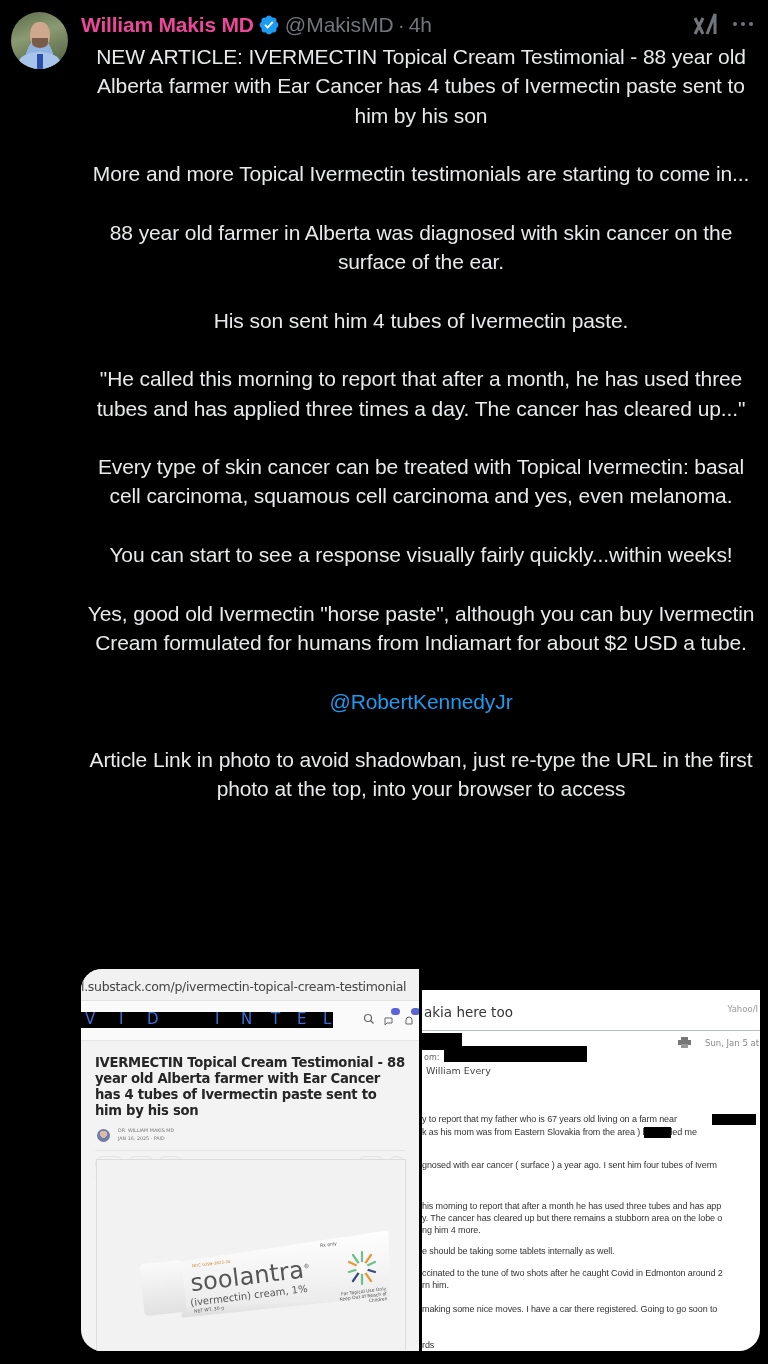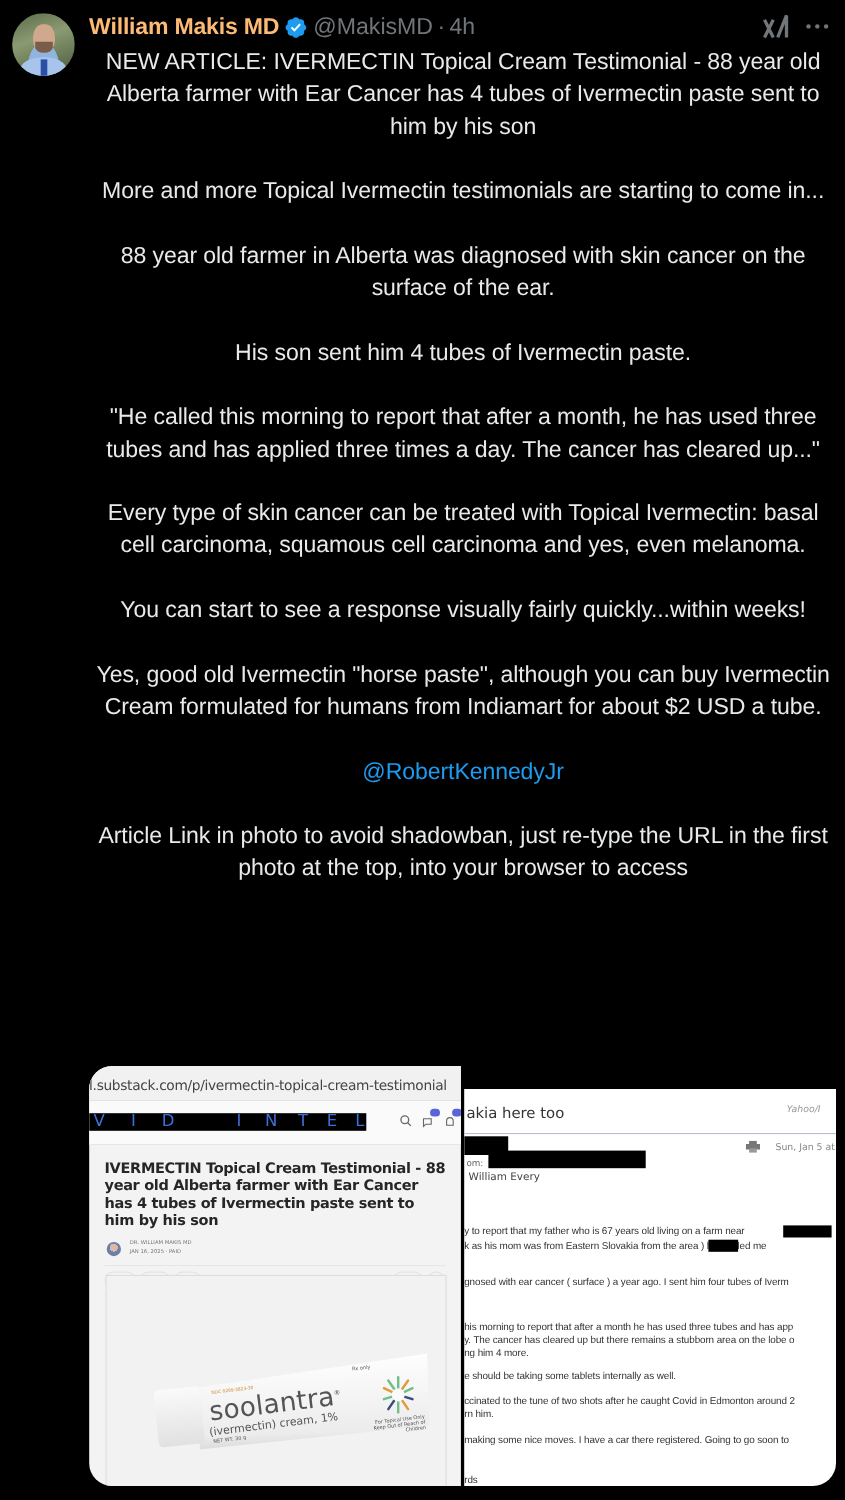--- a/index.html
+++ b/index.html
@@ -9,21 +9,21 @@
   .avatar { position: absolute; left: 11px; top: 12px; width: 57px; height: 57px; border-radius: 50%; overflow: hidden;
     background: radial-gradient(circle at 50% 38%, #c9a892 0 18%, transparent 19%),
                 radial-gradient(ellipse at 50% 100%, #8fb4e0 0 38%, transparent 39%),
                 linear-gradient(160deg, #5d6b4a 0%, #8a9a72 40%, #4b5a3c 100%); }
   .avatar .face { position:absolute; left:19px; top:10px; width:20px; height:26px; border-radius:45%; background:#d0a88e; }
   .avatar .beard { position:absolute; left:21px; top:26px; width:16px; height:10px; border-radius:0 0 50% 50%; background:#7a5c4a; }
   .avatar .shirt { position:absolute; left:8px; top:40px; width:41px; height:20px; border-radius:50% 50% 0 0; background:#a8c4ea; }
   .avatar .tie { position:absolute; left:26px; top:42px; width:6px; height:15px; background:#2a4fa8; }
 
   .header { position: absolute; left: 81px; top: 8px; height: 34px; display: flex; align-items: center; white-space: nowrap; }
-  .name { font-size: 21px; font-weight: bold; color: #fdba74; letter-spacing: -0.2px; }
+  .name { font-size: 21px; font-weight: bold; color: #ec4899; letter-spacing: -0.2px; }
   .badge { width: 22px; height: 22px; margin-left: 4px; }
   .handle { font-size: 21px; color: #71767b; margin-left: 5px; }
   .dot { font-size: 21px; color: #71767b; margin: 0 4px; }
   .time { font-size: 21px; color: #71767b; }
 
   .grok-icon { position: absolute; left: 693px; top: 12px; width: 26px; height: 24px; }
   .more-icon { position: absolute; left: 733px; top: 22px; display: flex; gap: 4px; }
   .more-icon span { width: 4px; height: 4px; border-radius: 50%; background: #71767b; display: block; }
 
   .tweet-text { position: absolute; left: 81px; top: 42px; width: 680px; font-size: 21px; line-height: 29.3px; color: #e7e9ea; letter-spacing: -0.1px; text-align: center; }
@@ -61,21 +61,21 @@
   .brand-text { position: absolute; left: 48px; top: 34px; font-size: 24px; color: #555; font-family: "DejaVu Sans", sans-serif; transform: rotate(-7deg); letter-spacing: 0.2px; }
   .brand-sub { position: absolute; left: 48px; top: 62px; font-size: 10px; color: #555; font-family: "DejaVu Sans", sans-serif; transform: rotate(-7deg); }
   .ndc { position: absolute; left: 50px; top: 33px; font-size: 4px; color: #d28a3a; transform: rotate(-7deg); font-family: "DejaVu Sans", sans-serif; }
   .rx { position: absolute; left: 178px; top: 14px; font-size: 4.5px; color: #555; transform: rotate(-7deg); font-family: "DejaVu Sans", sans-serif; }
   .topical { position: absolute; left: 180px; top: 62px; font-size: 4.5px; color: #555; transform: rotate(-7deg); font-family: "DejaVu Sans", sans-serif; text-align: right; }
   .netwt { position: absolute; left: 52px; top: 79px; font-size: 4.5px; color: #555; transform: rotate(-7deg); font-family: "DejaVu Sans", sans-serif; }
   .sunburst { position: absolute; left: 205px; top: 20px; width: 30px; height: 40px; }
 
   
   .email-subject { position: absolute; left: 2px; top: 14px; font-size: 13.5px; color: #333; font-family: "DejaVu Sans", sans-serif; white-space: nowrap; }
-  .email-provider { position: absolute; right: 14px; top: 14px; font-size: 8.5px; color: #999; font-family: "DejaVu Sans", sans-serif; font-style: italic; }
+  .email-provider { position: absolute; right: 2px; top: 14px; font-size: 8.5px; color: #999; font-family: "DejaVu Sans", sans-serif; }
   .email-rule { position: absolute; left: 0; right: 0; top: 40px; border-top: 1px solid #b8bfcc; }
   .redact { position: absolute; background: #000; }
   .printer-icon { position: absolute; left: 256px; top: 47px; width: 13px; height: 11px; }
   .email-date { position: absolute; left: 283px; top: 48px; font-size: 8.5px; color: #888; font-family: "DejaVu Sans", sans-serif; white-space: nowrap; }
   .from-label { position: absolute; left: 2px; top: 63px; font-size: 8px; color: #666; font-family: "DejaVu Sans", sans-serif; }
   .to-name { position: absolute; left: 4px; top: 75px; font-size: 9.5px; color: #444; font-family: "DejaVu Sans", sans-serif; }
   .eline { position: absolute; left: 0; font-size: 9px; color: #333; white-space: nowrap; font-family: "Liberation Sans", sans-serif; letter-spacing: -0.1px; }
   .email-bottom-rule { position: absolute; left: 0; right: 0; top: 367px; border-top: 1px solid #999; }
 </style>
 </head>

